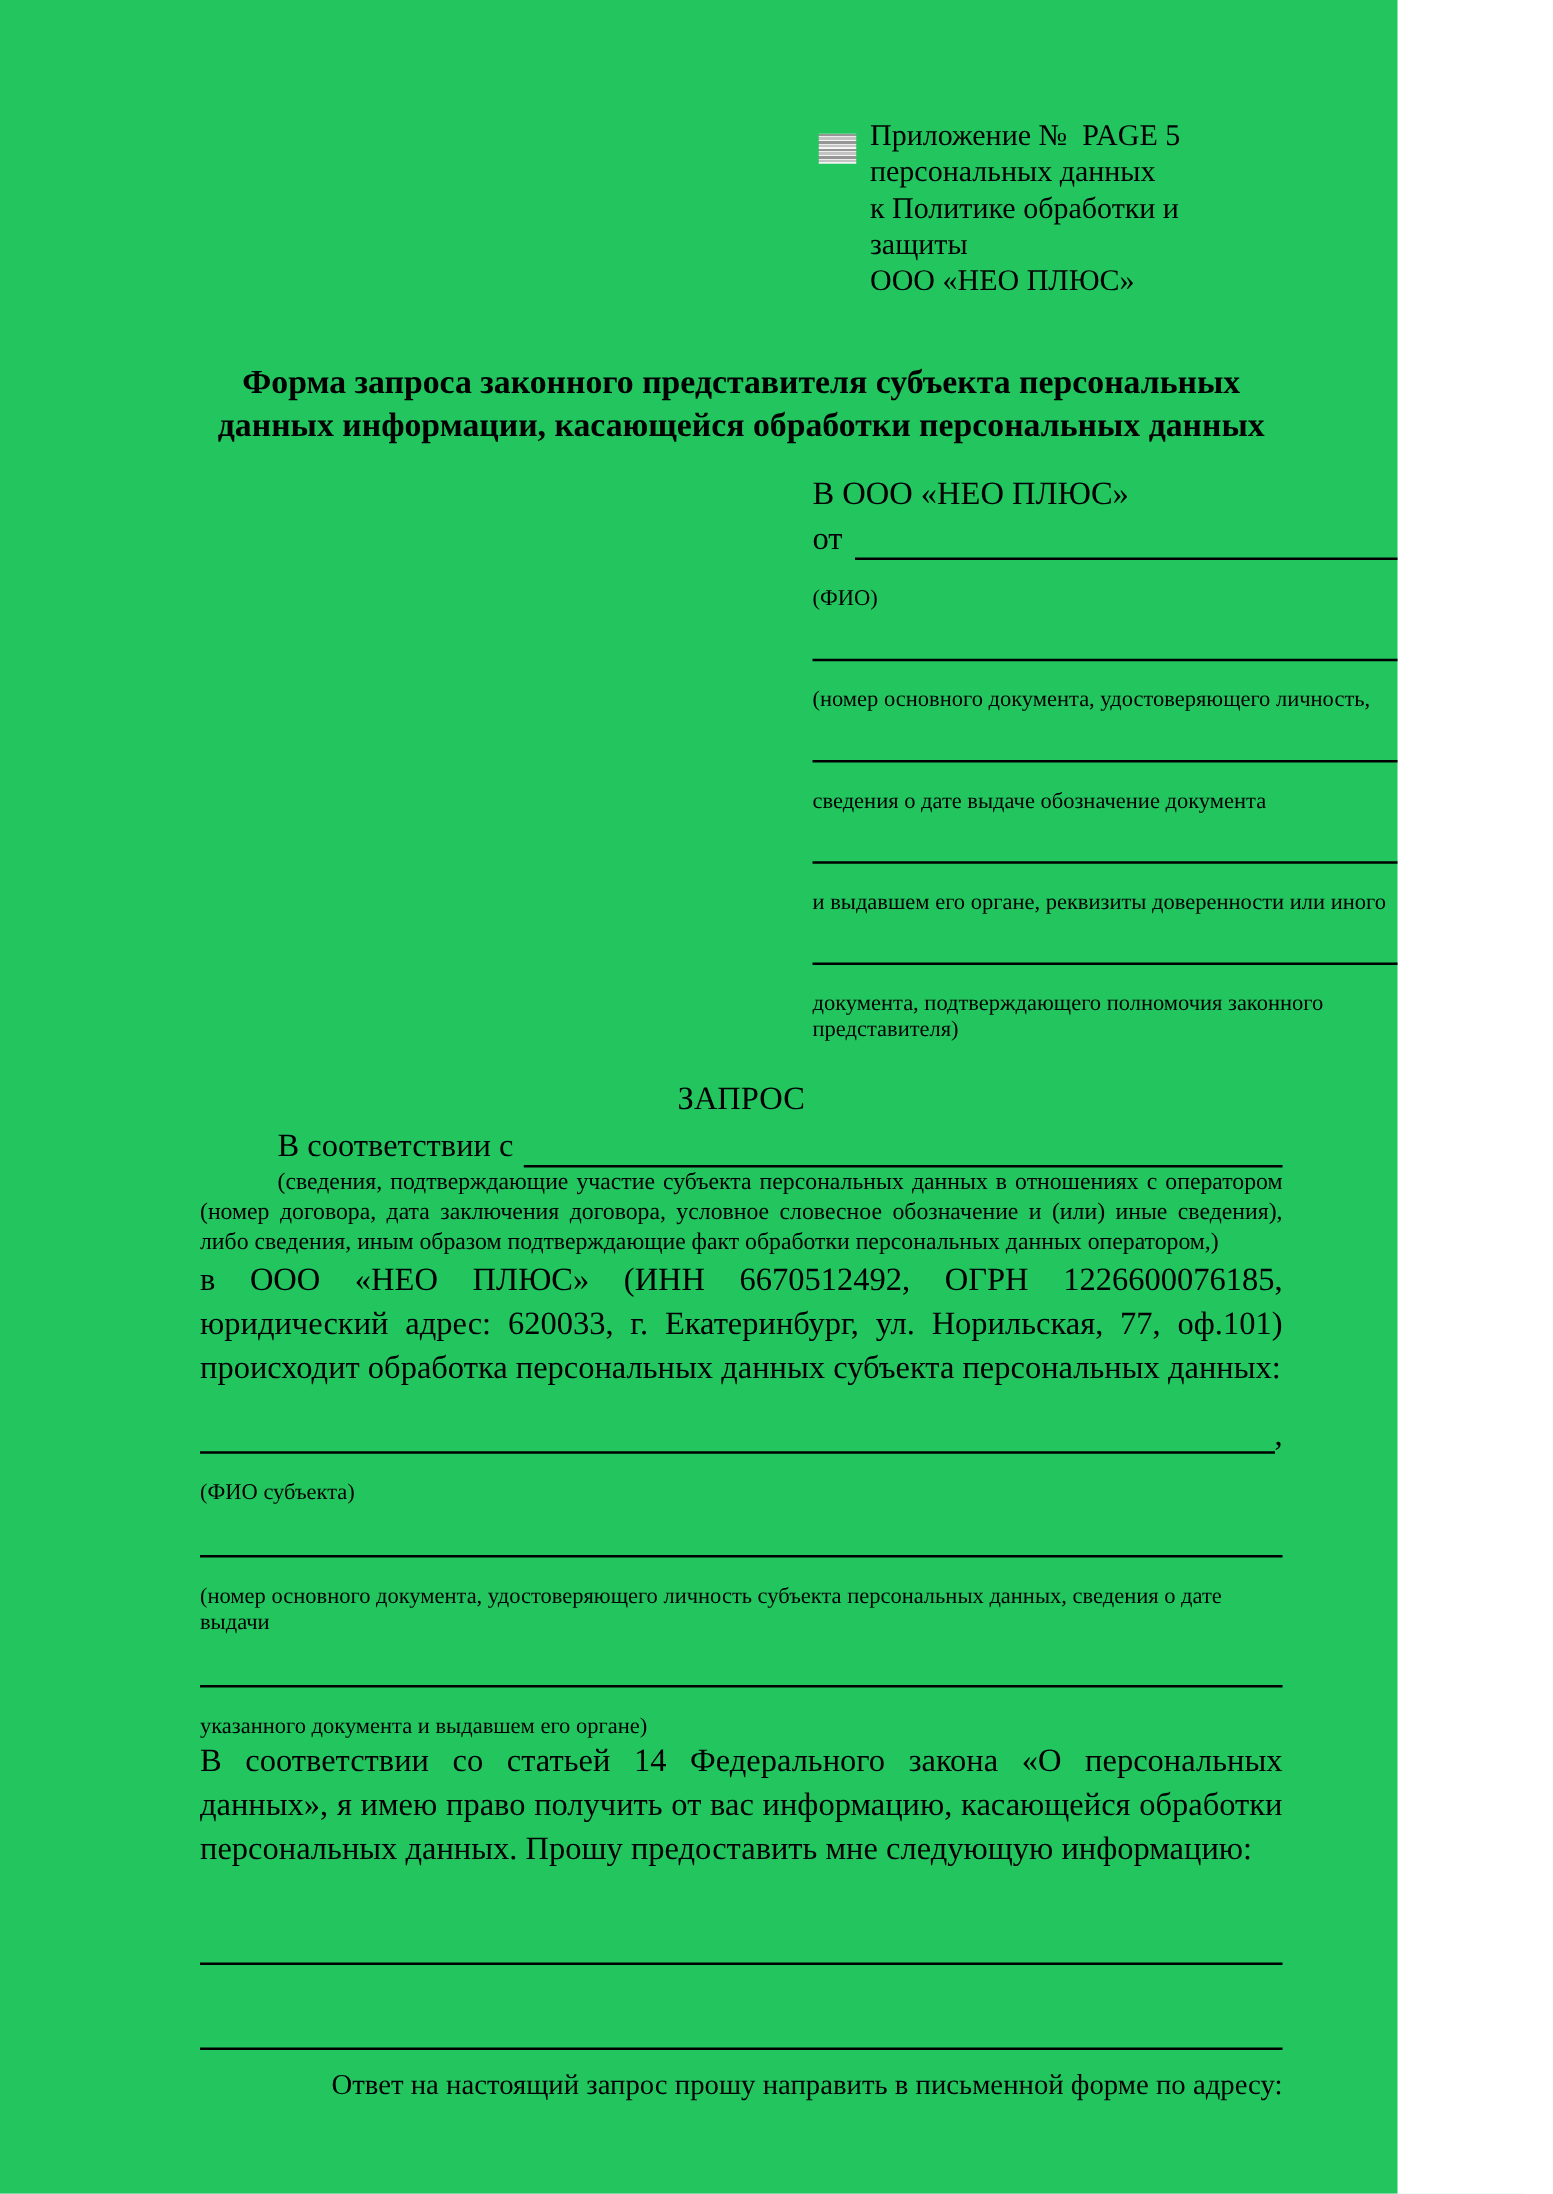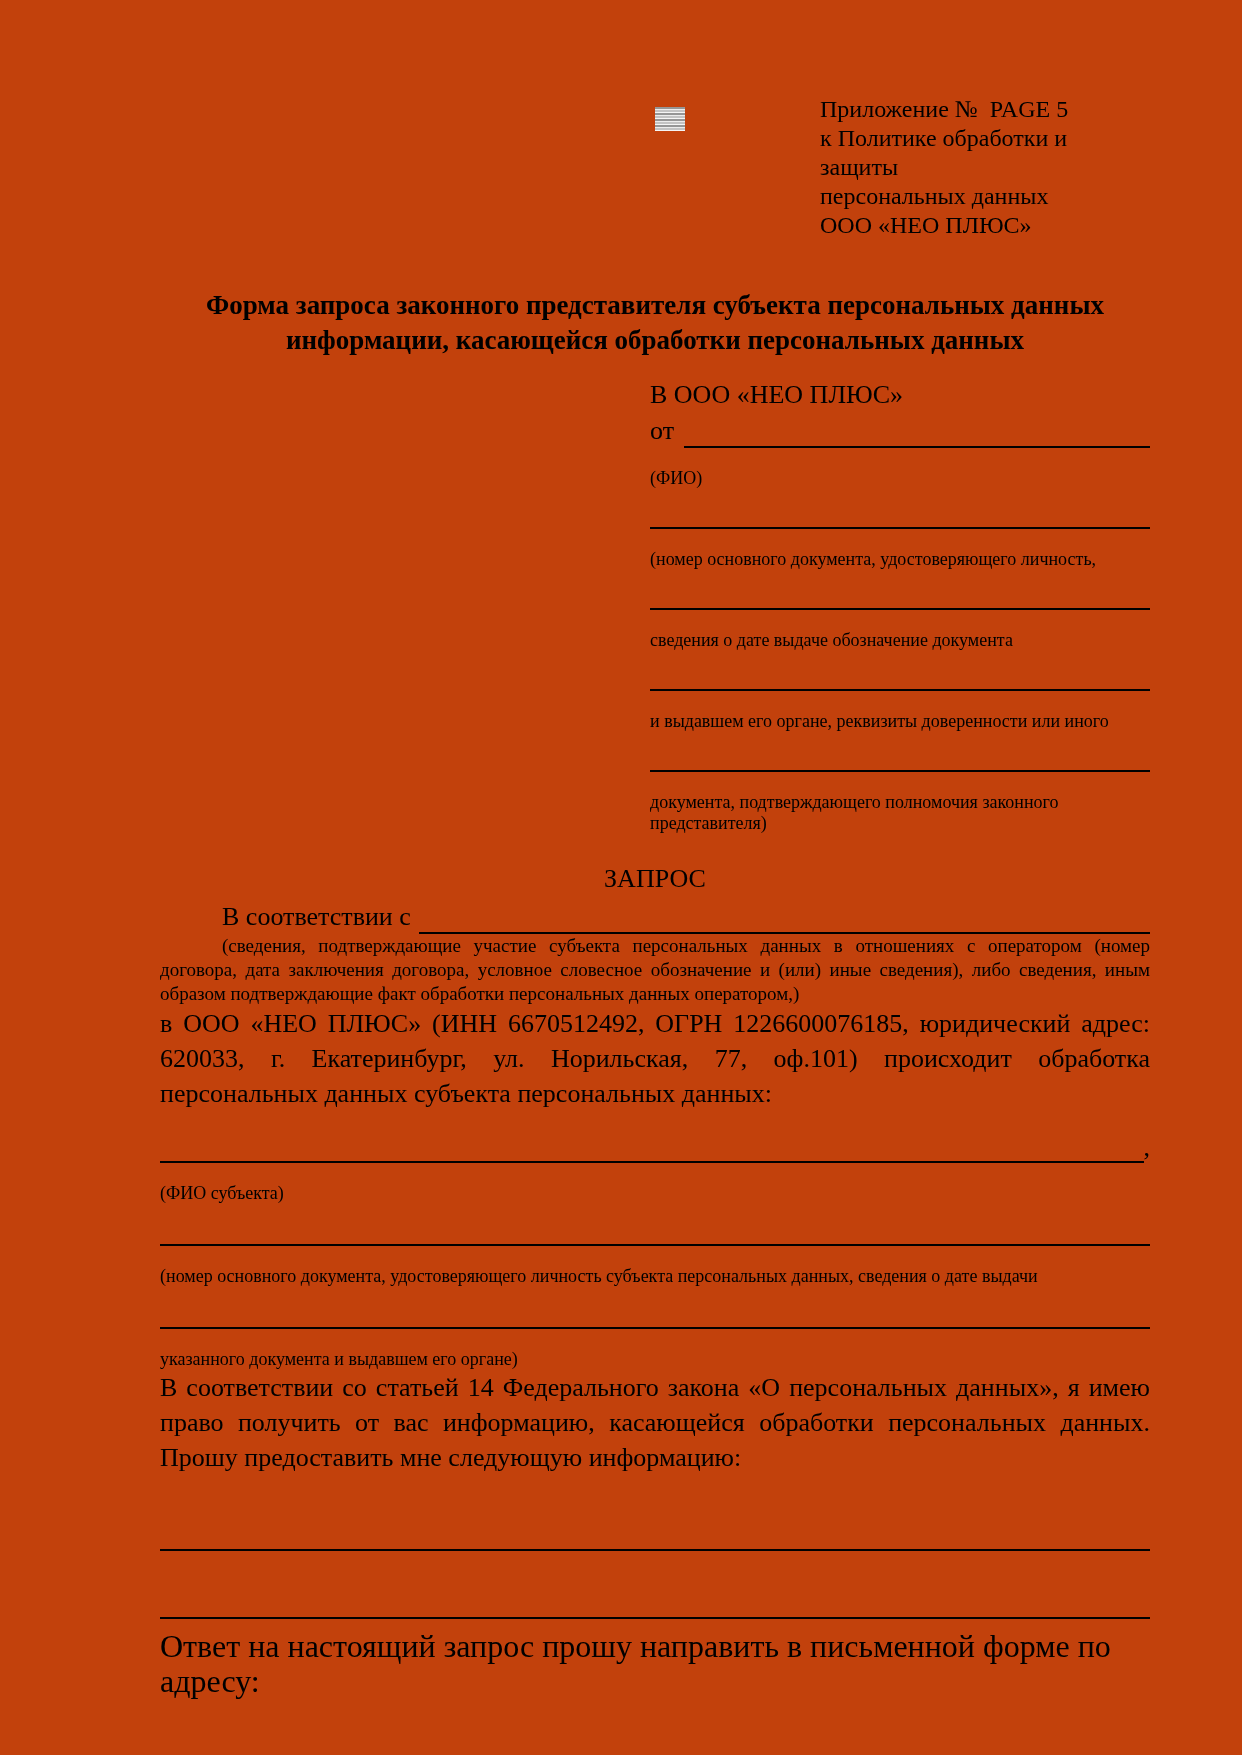--- a/index.html
+++ b/index.html
@@ -1,19 +1,19 @@
 <!DOCTYPE html>
 <html><head>
 <meta charset="utf-8">
 <style>
   html,body { margin:0; padding:0; background:#ffffff; }
   .page {
     position:relative;
-    width:1242px; height:1755px;
-    background:#c2410c; color:#000;
+    width:1118px; height:1755px;
+    background:#22c55e; color:#000;
     font-family:"Liberation Serif","DejaVu Serif",serif;
     box-sizing:border-box;
     padding:95px 92px 40px 160px;
     overflow:hidden;
   }
   .header-row { display:flex; align-items:flex-start; }
   .doc-icon {
     width:30px; height:24px; margin-left:495px; margin-top:12px;
     background:repeating-linear-gradient(180deg,#969696 0 2px,#ececec 2px 3px,#c3c3c3 3px 5px,#f5f5f5 5px 6px);
   }
@@ -31,43 +31,43 @@
   .fill-line { height:26px; border-bottom:2px solid #000; }
   .request-heading { text-align:center; font-size:26px; margin-top:28px; line-height:34px; }
   .opening-row { display:flex; align-items:flex-end; font-size:26px; line-height:34px; margin-top:4px; }
   .opening-row .label { margin-left:62px; margin-right:8px; white-space:nowrap; }
   .fine-print { font-size:19px; line-height:24px; text-align:justify; text-indent:62px; }
   .para { font-size:26px; line-height:35px; text-align:justify; }
   .subject-row { display:flex; align-items:flex-end; font-size:26px; margin-top:22px; }
   .subject-row .fill { height:26px; }
   .full-line { border-bottom:2px solid #000; height:26px; margin-top:14px; }
   .spacer-line { border-bottom:2px solid #000; height:26px; }
-  .answer-line1 { font-size:32px; line-height:35px; margin-top:10px; }
+  .answer-line1 { text-align:right; font-size:23px; line-height:35px; margin-top:10px; }
   .answer-line2 { display:flex; align-items:flex-end; font-size:26px; line-height:35px; }
   .answer-line2 .fill { height:26px; margin-right:2px; }
   .answer-line2 .suffix { white-space:nowrap; }
   .footer-row { display:flex; align-items:flex-end; font-size:26px; margin-top:72px; }
   .ifill { display:inline-block; border-bottom:2px solid #000; height:1.0em; vertical-align:bottom; }
   .w34 { width:34px; } .w108 { width:108px; margin-left:14px; } .w22 { width:22px; }
   .sig-group { margin-left:auto; display:flex; align-items:flex-end; }
   .sig-fill { width:300px; border-bottom:2px solid #000; height:26px; }
   .mt40 { margin-top:40px; }
   .mt48 { margin-top:48px; }
 </style>
 </head>
 <body>
 
 <div class="page">
 
   <div class="header-row">
     <div class="doc-icon"></div>
     <div class="header-block">
       <div>Приложение №&nbsp; PAGE 5</div>
+      <div>персональных данных</div>
       <div>к Политике обработки и защиты</div>
-      <div>персональных данных</div>
       <div>ООО «НЕО ПЛЮС»</div>
     </div>
   </div>
 
   <div class="doc-title">Форма запроса законного представителя субъекта персональных данных информации, касающейся обработки персональных данных</div>
 
   <div class="addressee">
     <div>В ООО «НЕО ПЛЮС»</div>
     <div class="addr-from">
       <span class="label">от</span>

